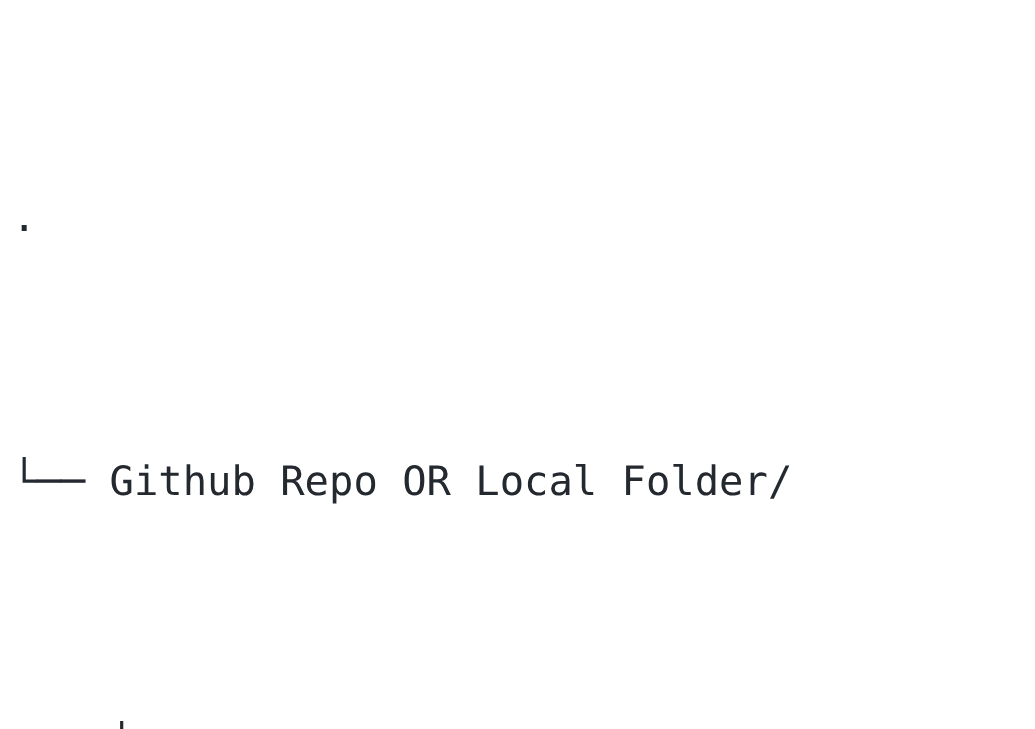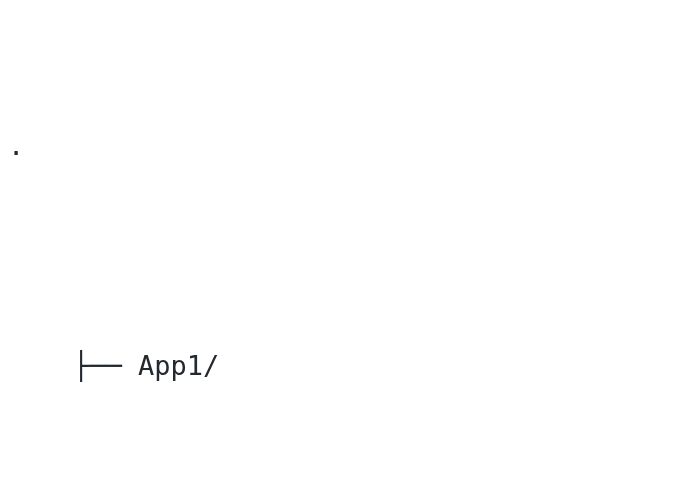--- a/index.html
+++ b/index.html
@@ -30,20 +30,21 @@
     white-space: pre;
   }
 </style>
 </head>
 <body>
 
 <div class="tree">
 
   <div class="line"><span class="prefix"></span><span class="entry">.</span></div>
 
+  <div class="line"><span class="prefix">└── </span><span class="entry">Github Repo OR Local Folder/</span></div>
 
   <div class="line"><span class="prefix">    ├── </span><span class="entry">App1/</span></div>
 
   
 
   
 
   
 
   

